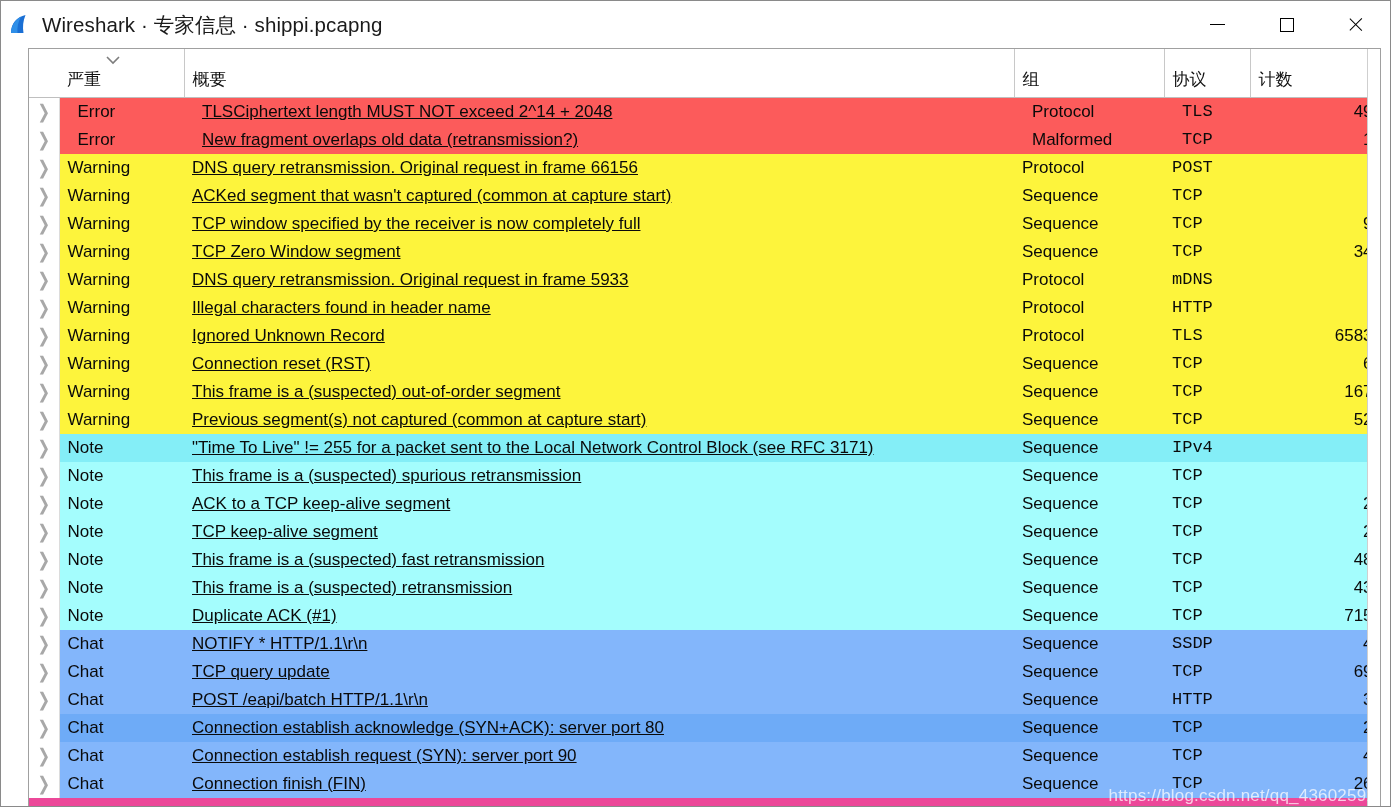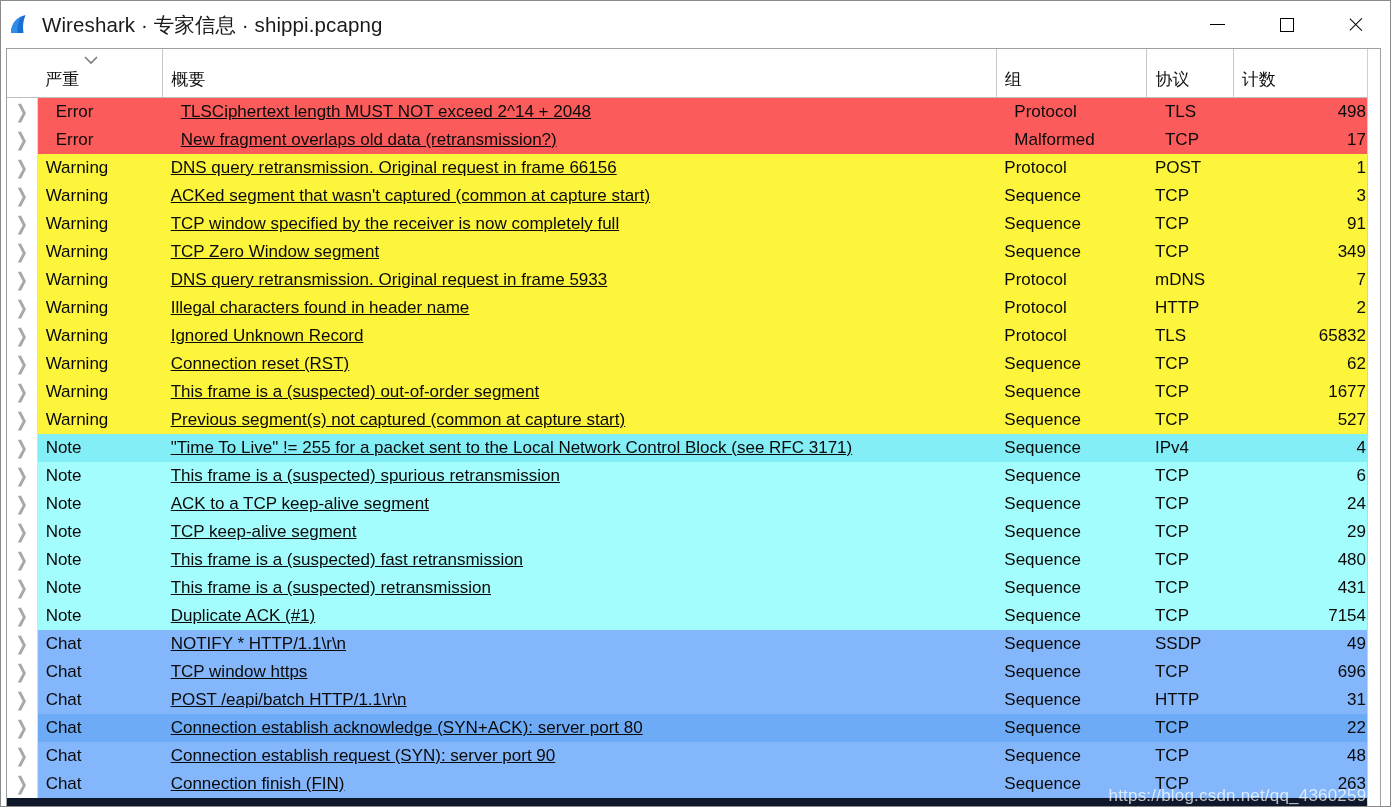--- a/index.html
+++ b/index.html
@@ -101,24 +101,24 @@
     width: 1.4px;
     height: 100%;
     background: #000;
   }
   .glyph-close::before { transform: translateX(-50%) rotate(45deg); }
   .glyph-close::after  { transform: translateX(-50%) rotate(-45deg); }
 
   
   .table-area {
     flex: 1 1 auto;
-    margin: 0 9px 0 5px;
+    margin: 0 9px 0 27px;
     border: 1px solid #a0a0a0;
     border-bottom: none;
-    background: #0f172a;
+    background: #ec4899;
     overflow: hidden;
     position: relative;
     box-sizing: border-box;
   }
 
   .grid {
     width: 100%;
     table-layout: fixed;
     border-collapse: collapse;
   }
@@ -171,21 +171,21 @@
     vertical-align: middle;
   }
   td.c-toggle {
     background: #ffffff !important;
     text-align: center;
     border-right: 1px solid #dcdcdc;
   }
   td.c-sev     { padding-left: 8px; }
   td.c-summary { padding-left: 8px; text-decoration: underline; }
   td.c-group   { padding-left: 8px; }
-  td.c-proto   { padding-left: 8px; }
+  td.c-proto   { padding-left: 8px; font-family: Liberation Mono, monospace; }
   td.c-count   { text-align: right; padding-right: 14px; }
 
   .chev {
     display: inline-block;
     color: #a8a8a8;
     font-size: 15px;
     line-height: 28px;
     transform: scaleY(1.25);
   }
 
@@ -437,21 +437,21 @@
             <td class="c-toggle"><span class="chev">❯</span></td>
             <td class="c-sev">Chat</td>
             <td class="c-summary">NOTIFY * HTTP/1.1\r\n</td>
             <td class="c-group">Sequence</td>
             <td class="c-proto">SSDP</td>
             <td class="c-count">49</td>
           </tr>
           <tr class="sev-chat">
             <td class="c-toggle"><span class="chev">❯</span></td>
             <td class="c-sev">Chat</td>
-            <td class="c-summary">TCP window https</td>
+            <td class="c-summary">TCP query update</td>
             <td class="c-group">Sequence</td>
             <td class="c-proto">TCP</td>
             <td class="c-count">696</td>
           </tr>
           <tr class="sev-chat">
             <td class="c-toggle"><span class="chev">❯</span></td>
             <td class="c-sev">Chat</td>
             <td class="c-summary">POST /eapi/batch HTTP/1.1\r\n</td>
             <td class="c-group">Sequence</td>
             <td class="c-proto">HTTP</td>

